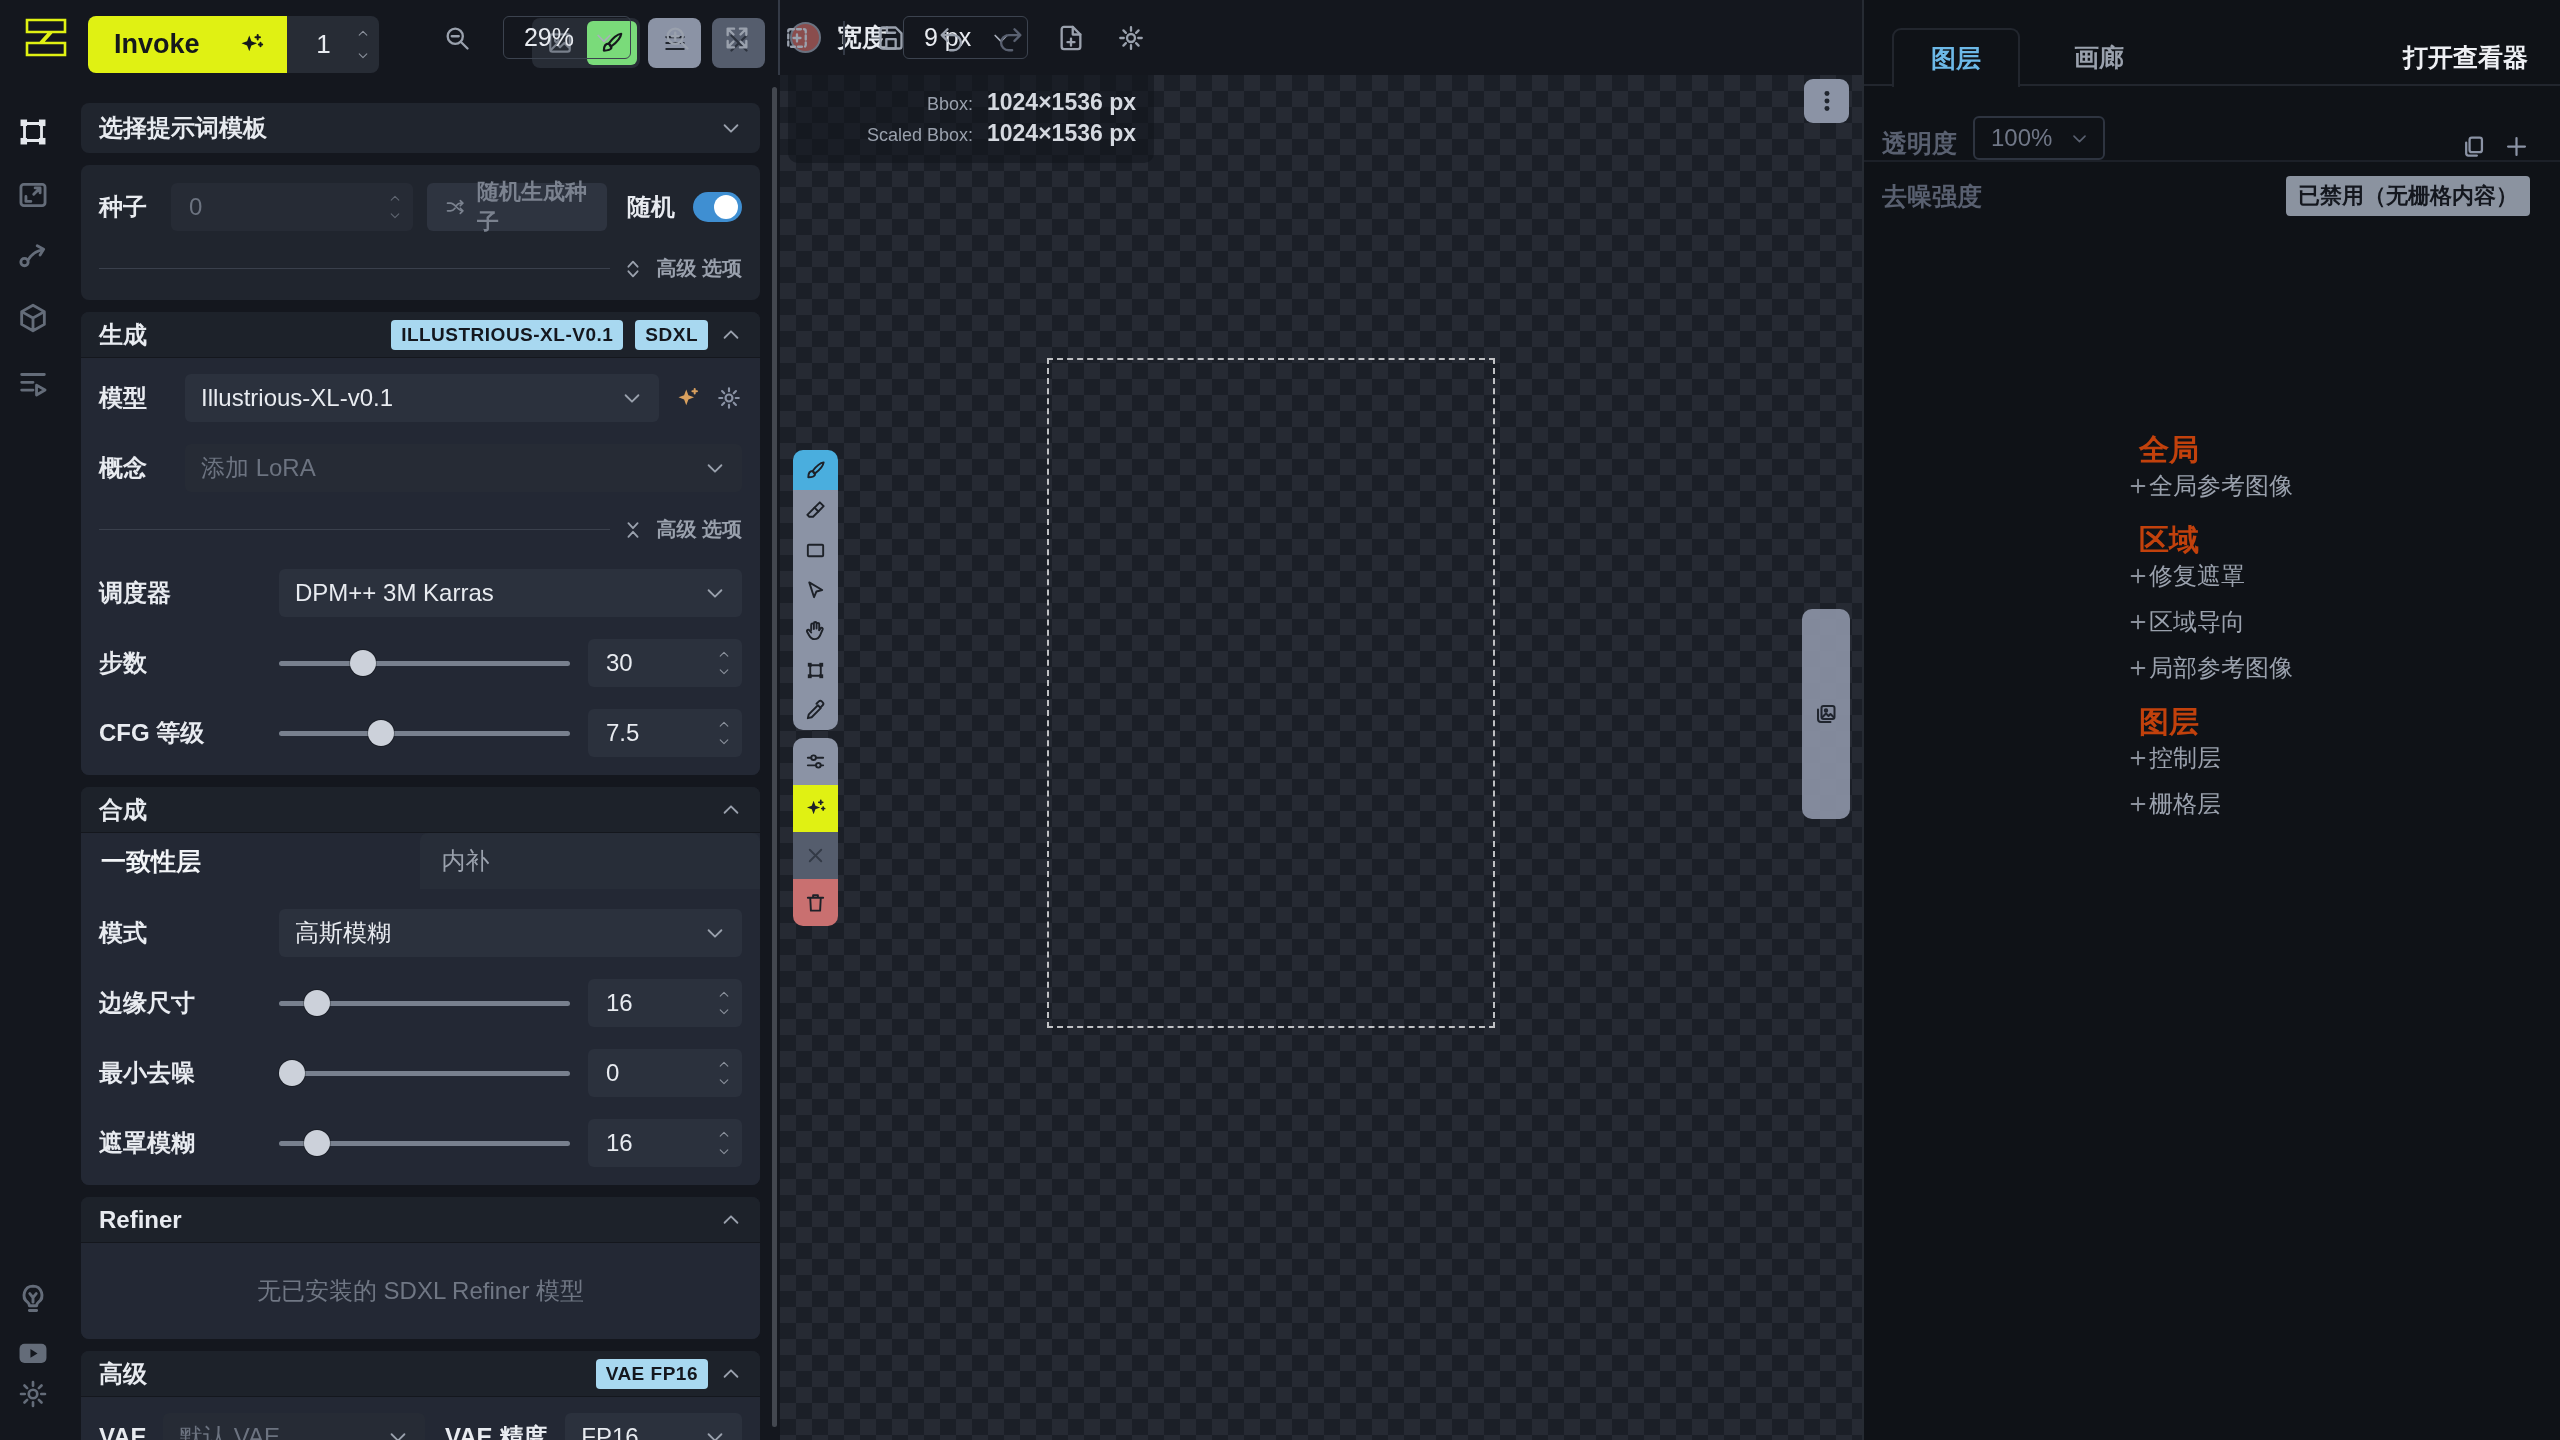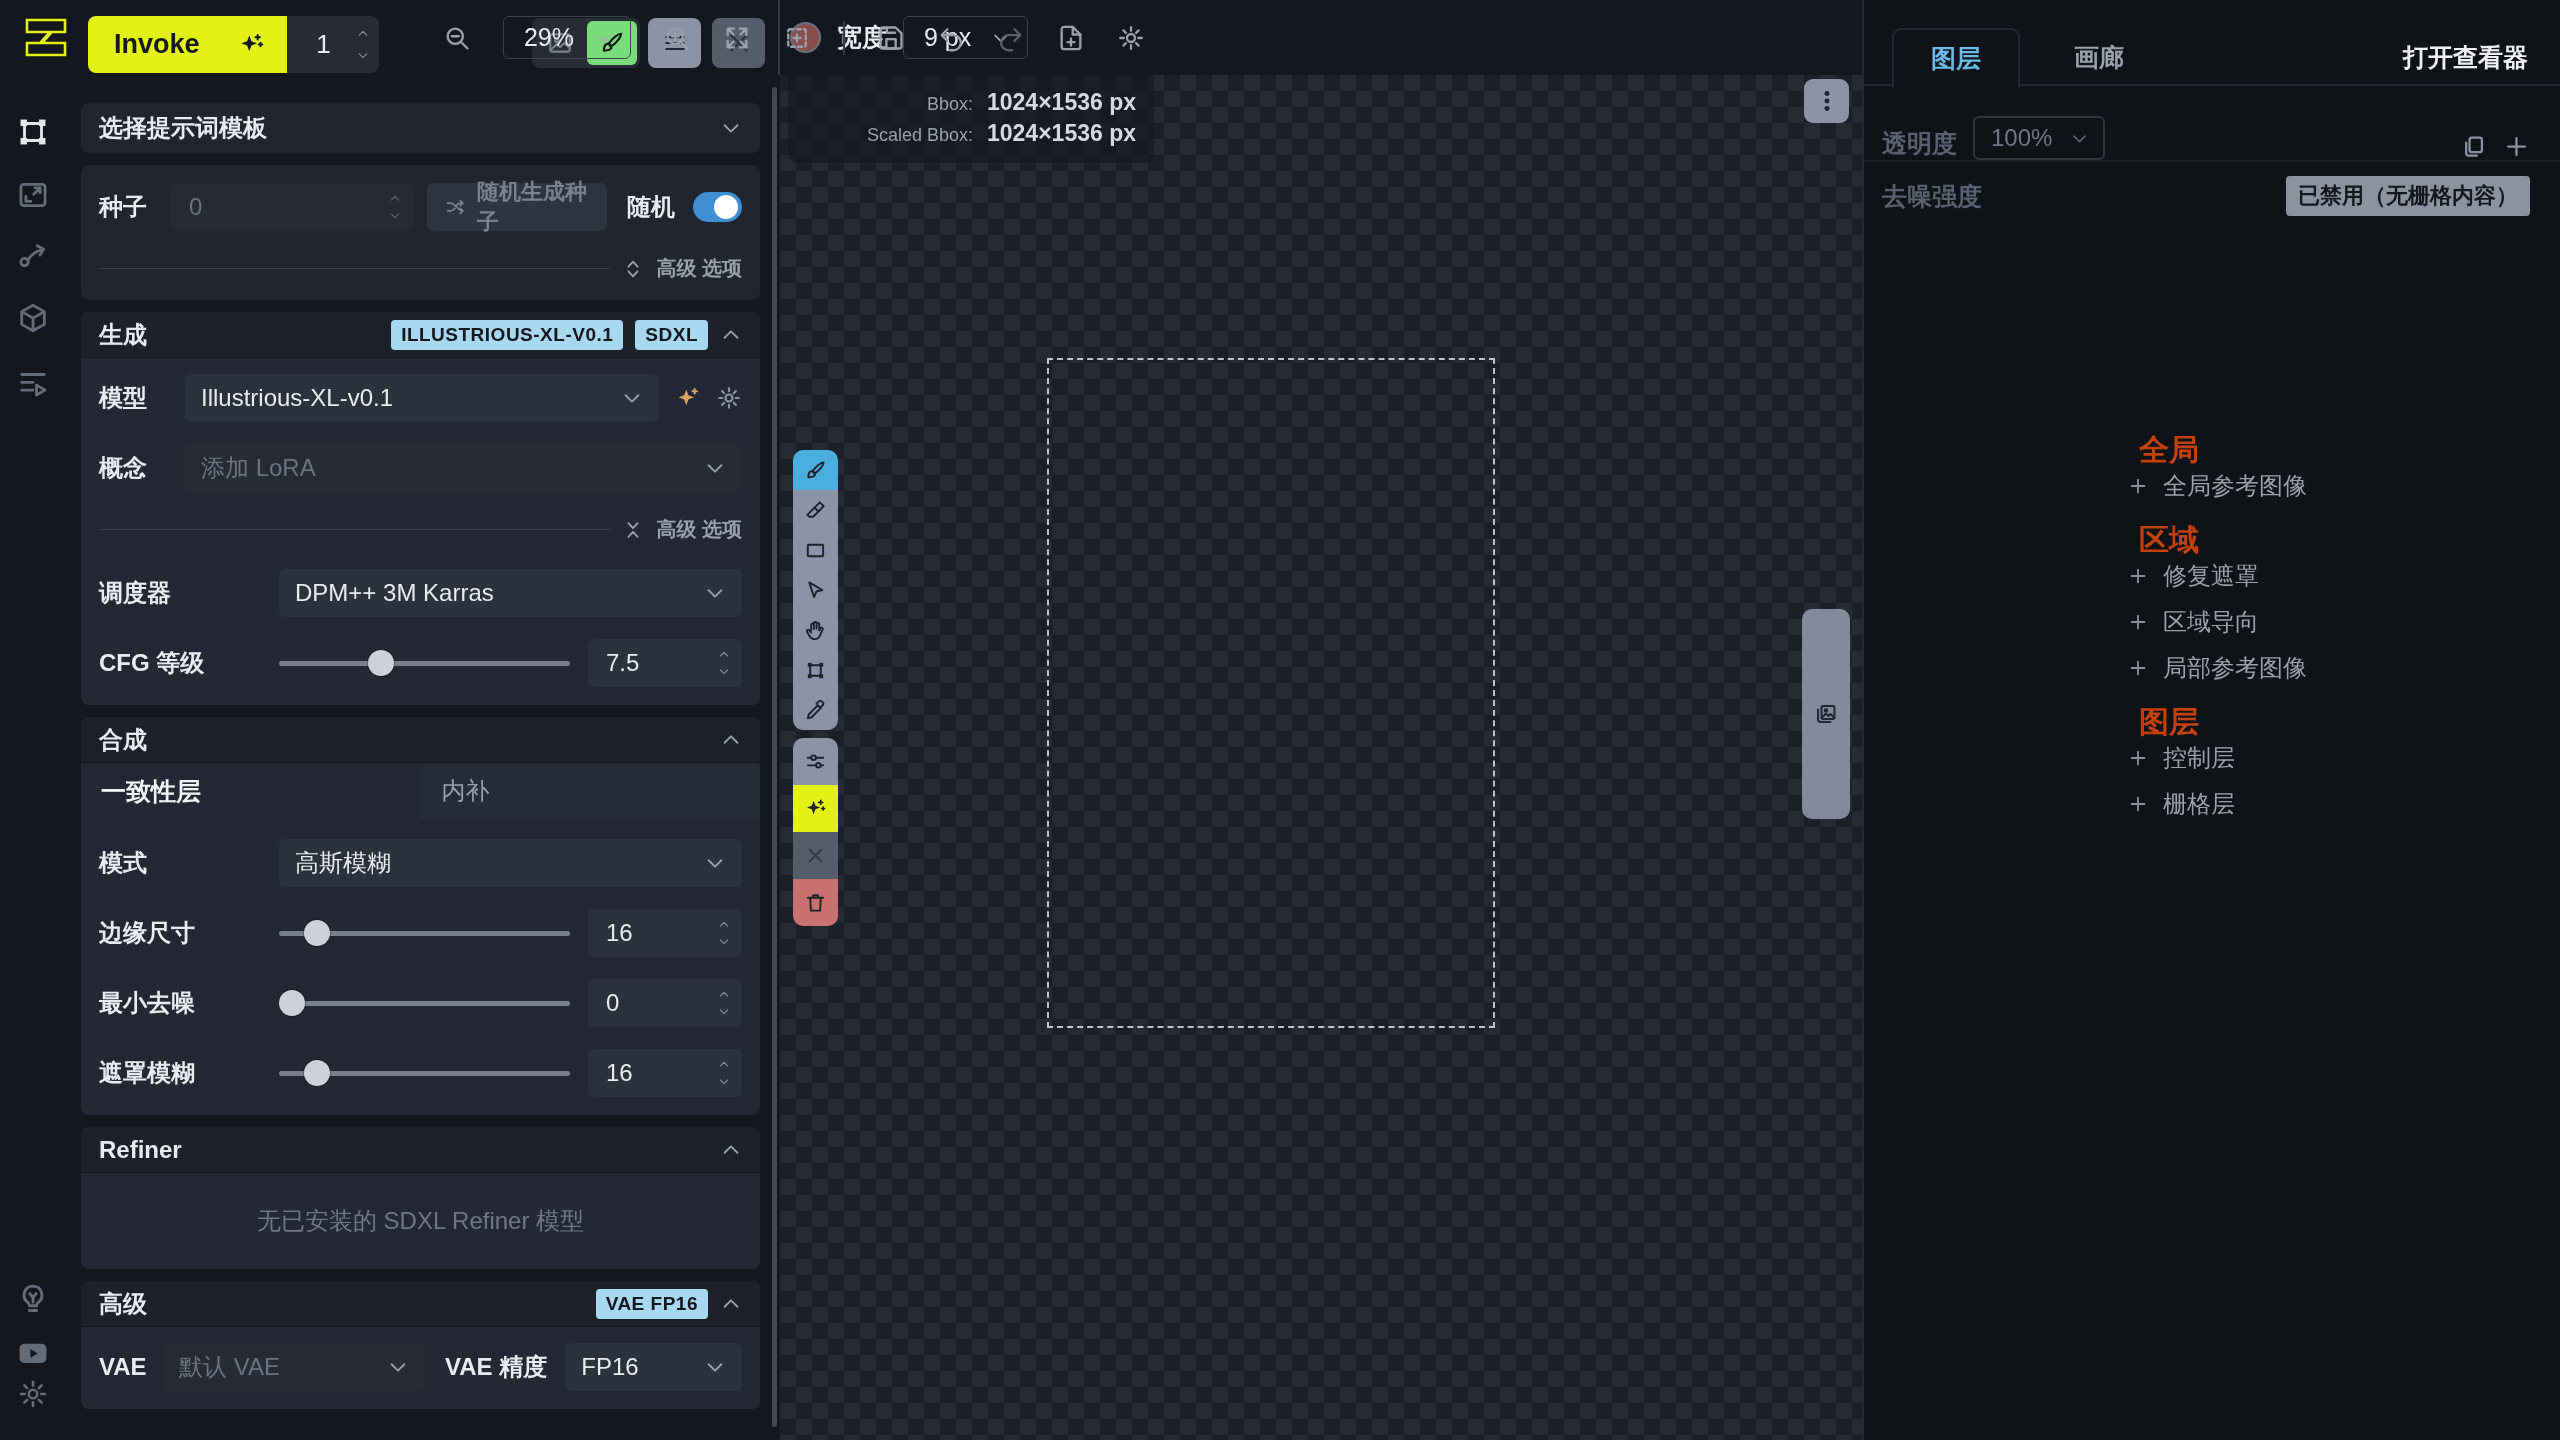--- a/index.html
+++ b/index.html
@@ -124,21 +124,21 @@
   .opacity-row .spacer { flex:1; }
   .oicon { width:27px; height:27px; color:#8b93a5; }
 
   .denoise-row { height:68px; display:flex; align-items:center; padding:0 30px 0 18px; }
   .denoise-row .dlab { font-size:25px; font-weight:bold; color:#596070; flex:1; }
   .dis-badge { background:#8b93a0; color:#14171e; font-size:22px; font-weight:bold; padding:5px 12px; border-radius:4px; }
 
   .layer-list { position:absolute; left:263px; top:430px; }
   .ll-head { font-size:30px; font-weight:bold; color:#c2410c; height:28px; margin:20px 0 14px 12px; }
   .ll-head:first-child { margin-top:0; }
-  .ll-item { display:flex; align-items:center; gap:14px; height:28px; margin-bottom:18px; color:#9aa1ad; font-size:24px; }
+  .ll-item { display:flex; align-items:center; gap:0; height:28px; margin-bottom:18px; color:#9aa1ad; font-size:24px; }
   .ll-item svg { width:22px; height:22px; color:#8b919c; }
 </style>
 </head>
 <body>
 
 <div class="app">
 
   <div class="topbar">
     <svg class="logo" viewBox="0 0 48 47">
       <polygon points="5,6 43,6 43,18 30,18 20,29 43,29 43,41 5,41 5,29 18,29 28,18 5,18" fill="none" stroke="#e0f113" stroke-width="2.6"></polygon>
@@ -377,20 +377,38 @@
         <div class="row">
           <span class="lbl" style="width:180px">调度器</span>
           <div class="dd" style="flex:1">
             <span class="txt">DPM++ 3M Karras</span>
             <svg class="ic chev" viewBox="0 0 24 24">
                 <path d="M5 9l7 7 7-7"></path>
               </svg>
           </div>
         </div>
         <div class="row">
+          <span class="lbl" style="width:180px">步数</span>
+          <div class="slider">
+            <div class="track"></div>
+              <div class="thumb" style="left:calc(29% - 13px)"></div>
+          </div>
+          <div class="numbox">
+            <span>30</span>
+            <div class="stepper">
+              <svg class="ic" viewBox="0 0 24 24">
+                  <path d="M5 15l7-7 7 7"></path>
+                </svg>
+              <svg class="ic" viewBox="0 0 24 24">
+                  <path d="M5 9l7 7 7-7"></path>
+                </svg>
+            </div>
+          </div>
+        </div>
+        <div class="row">
           <span class="lbl" style="width:180px">CFG 等级</span>
           <div class="slider">
             <div class="track"></div>
               <div class="thumb" style="left:calc(35% - 13px)"></div>
           </div>
           <div class="numbox">
             <span>7.5</span>
             <div class="stepper">
               <svg class="ic" viewBox="0 0 24 24">
                   <path d="M5 15l7-7 7 7"></path>

